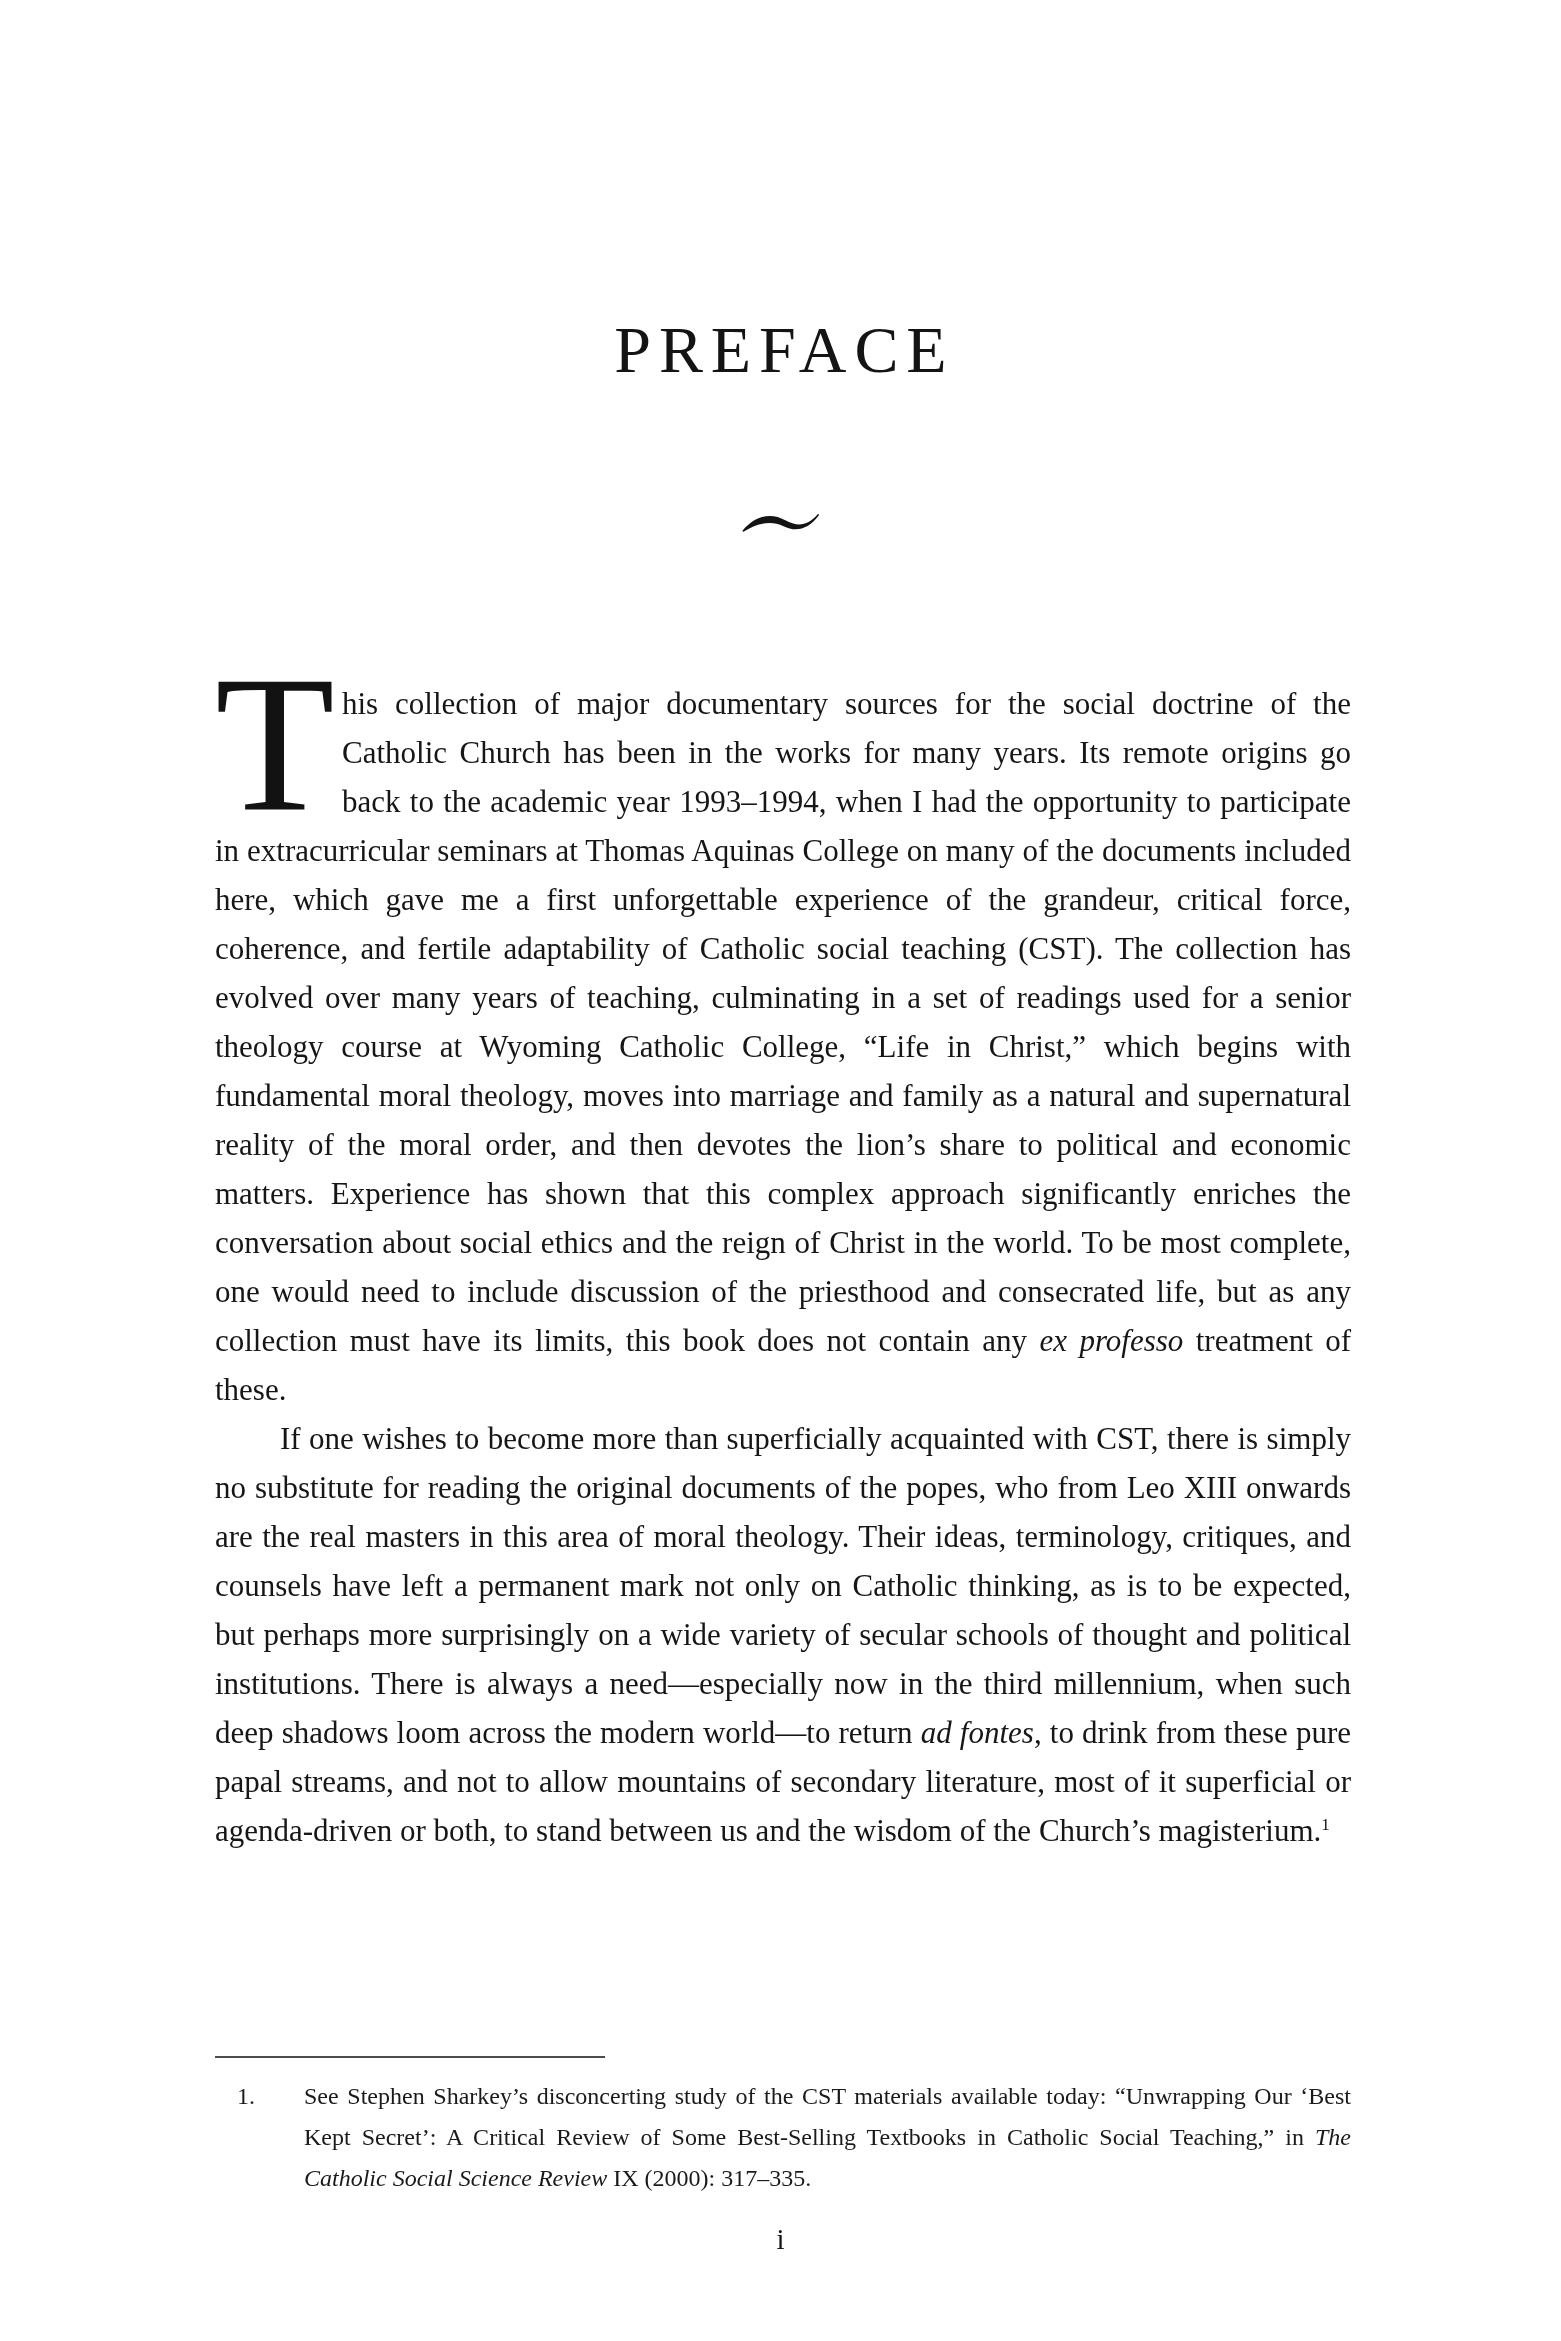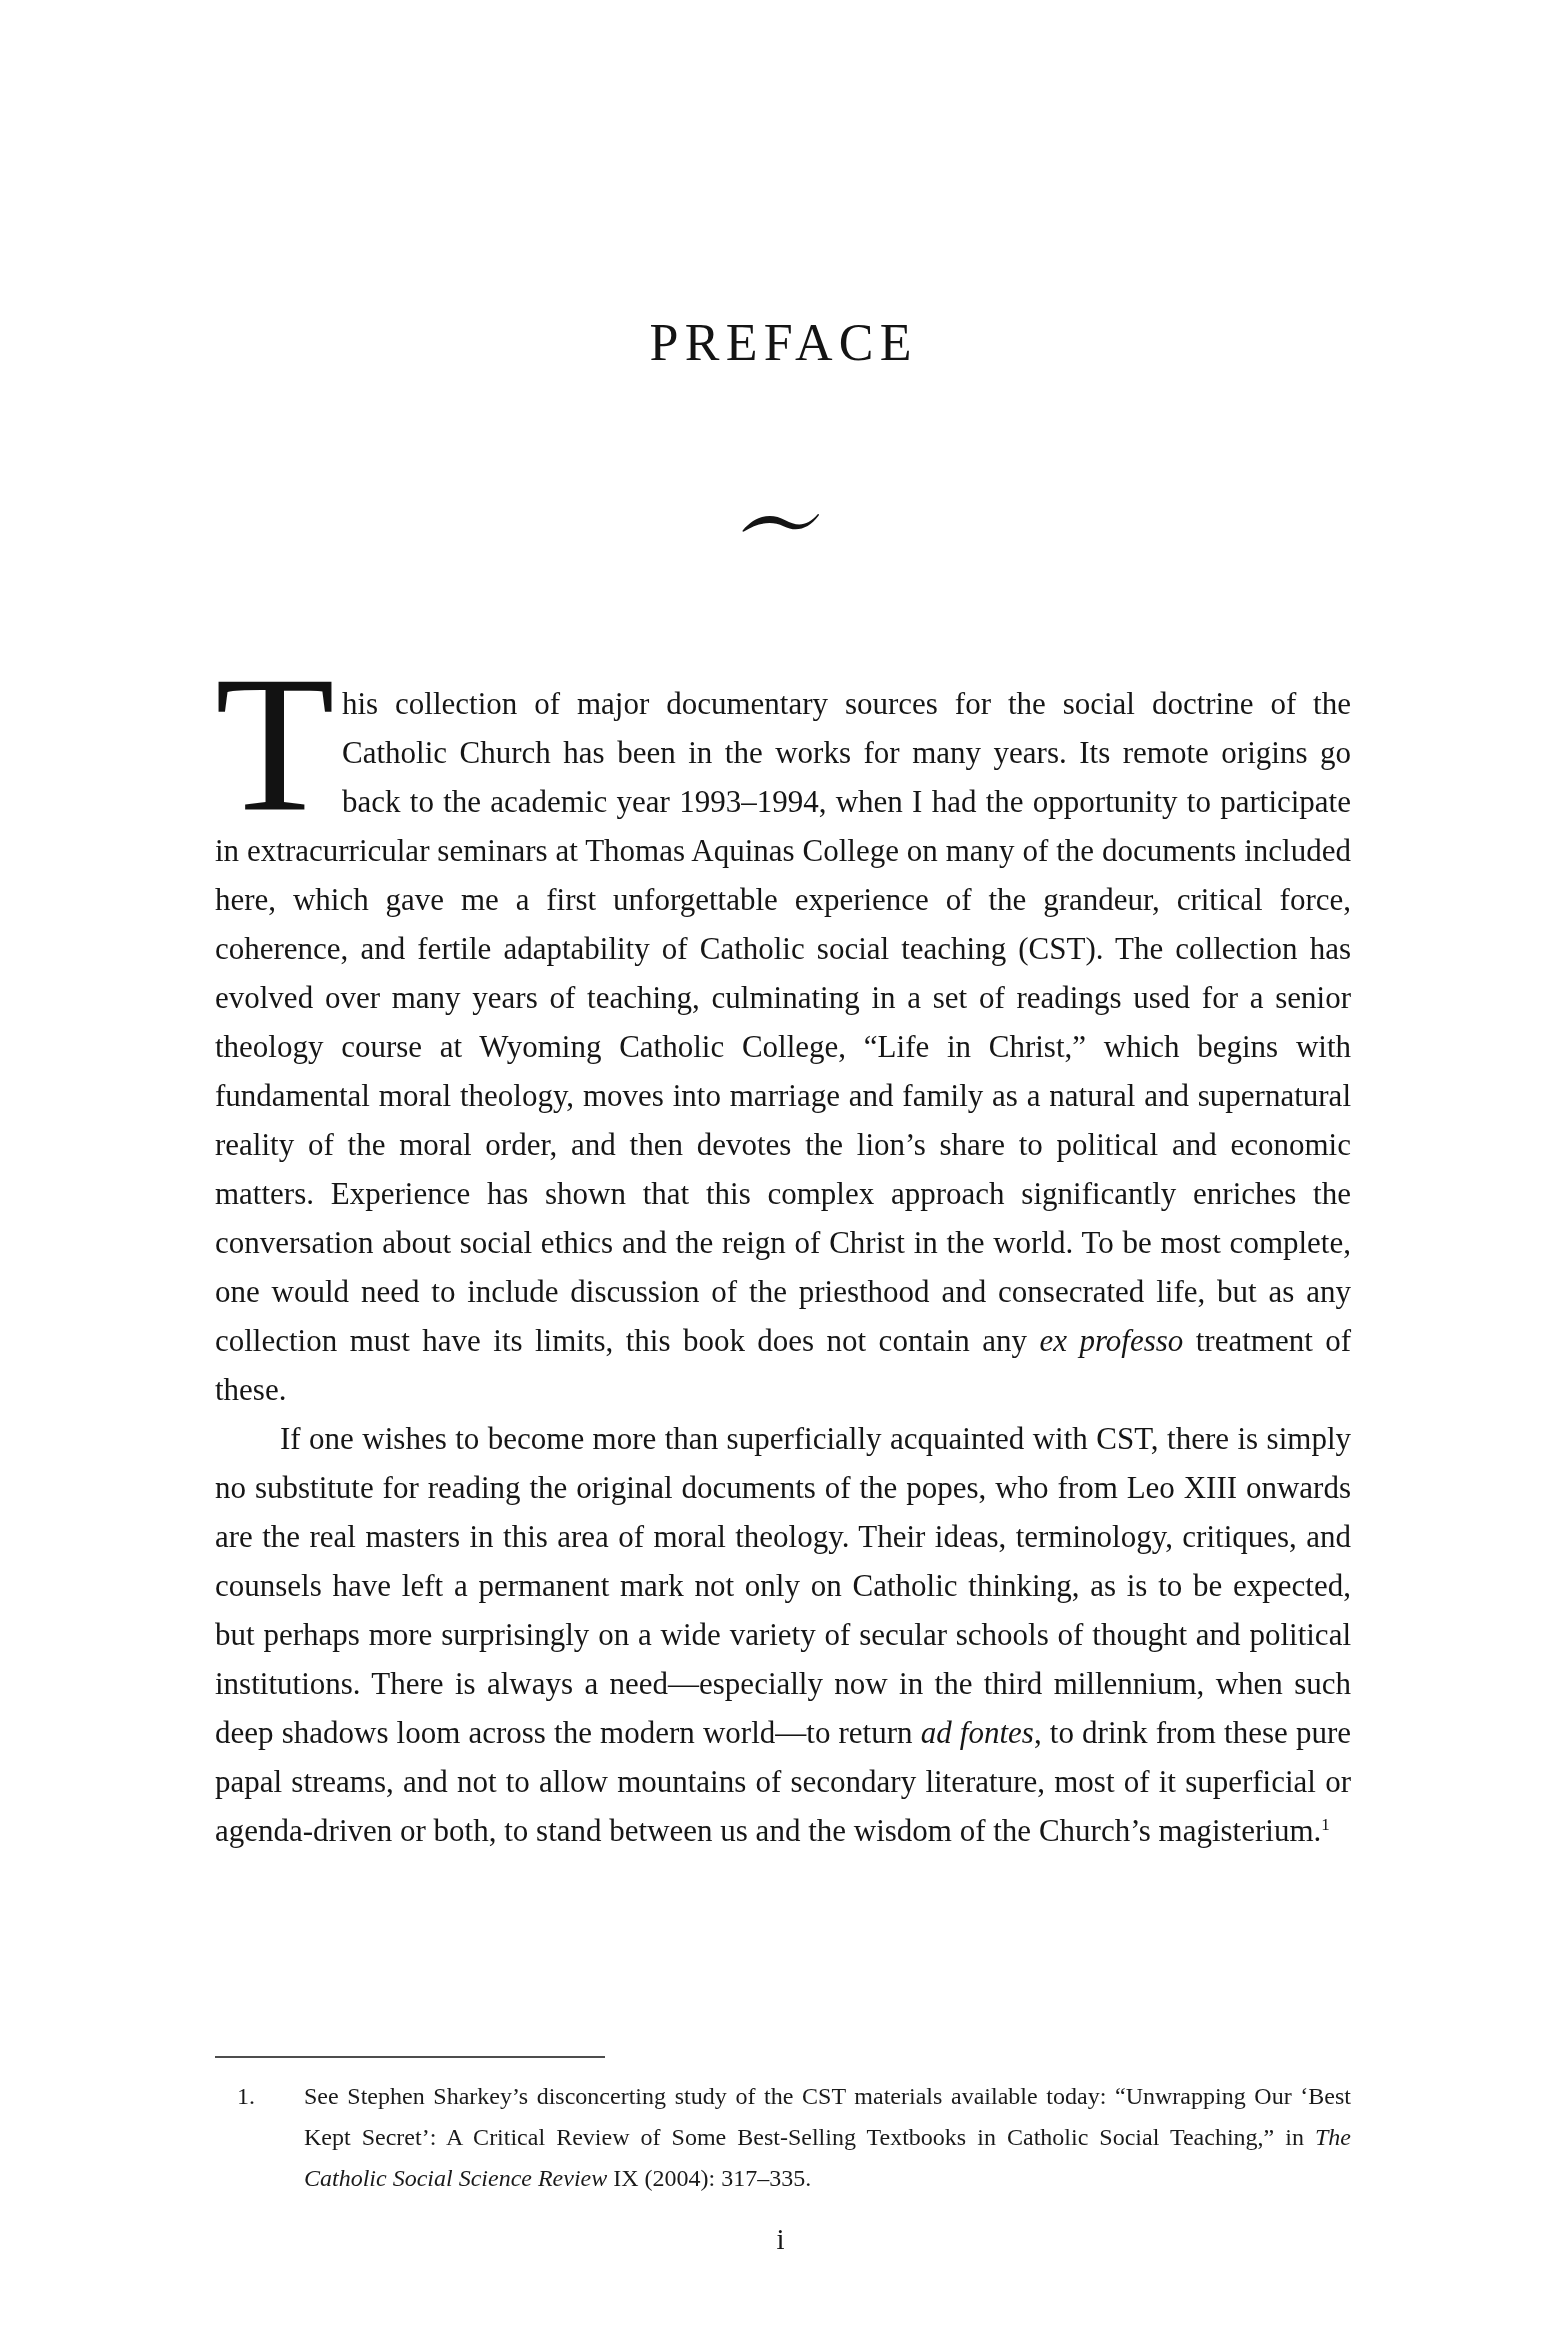--- a/index.html
+++ b/index.html
@@ -16,21 +16,21 @@
     font-family: "Liberation Serif", "DejaVu Serif", serif;
     overflow: hidden;
   }
   .page-title {
     position: absolute;
     top: 317px;
     left: 0;
     width: 100%;
     margin: 0;
     text-align: center;
-    font-size: 52px;
+    font-size: 66px;
     font-weight: normal;
     line-height: 1;
     letter-spacing: 0.12em;
     text-indent: 0.12em; 
     color: #141414;
   }
   .ornament-wrap {
     position: absolute;
     top: 510px;
     left: 0;
@@ -137,21 +137,21 @@
     <p class="para-indent">
       <span>If one wishes to become more than superficially acquainted with CST, there is simply no substitute for reading the original documents of the popes, who from Leo XIII onwards are the real masters in this area of moral theology. Their ideas, terminology, critiques, and counsels have left a permanent mark not only on Catholic thinking, as is to be expected, but perhaps more surprisingly on a wide variety of secular schools of thought and political institutions. There is always a need—especially now in the third millennium, when such deep shadows loom across the modern world—to return </span><i>ad fontes</i><span>, to drink from these pure papal streams, and not to allow mountains of secondary literature, most of it superficial or agenda-driven or both, to stand between us and the wisdom of the Church’s magisterium.</span><sup class="fn-ref">1</sup>
     </p>
   </div>
 
   <div class="footnote-area">
     <div class="fn-rule"></div>
     <div class="footnote">
       <span class="fn-num">1.</span>
       <span class="fn-text">
-        <span>See Stephen Sharkey’s disconcerting study of the CST materials available today: “Unwrapping Our ‘Best Kept Secret’: A Critical Review of Some Best-Selling Textbooks in Catholic Social Teaching,” in </span><i>The Catholic Social Science Review</i><span> IX (2004): 317–335.</span>
+        <span>See Stephen Sharkey’s disconcerting study of the CST materials available today: “Unwrapping Our ‘Best Kept Secret’: A Critical Review of Some Best-Selling Textbooks in Catholic Social Teaching,” in </span><i>The Catholic Social Science Review</i><span> IX (2000): 317–335.</span>
       </span>
     </div>
   </div>
 
   <div class="page-number">i</div>
 
 </div>
 
 
 </body></html>

